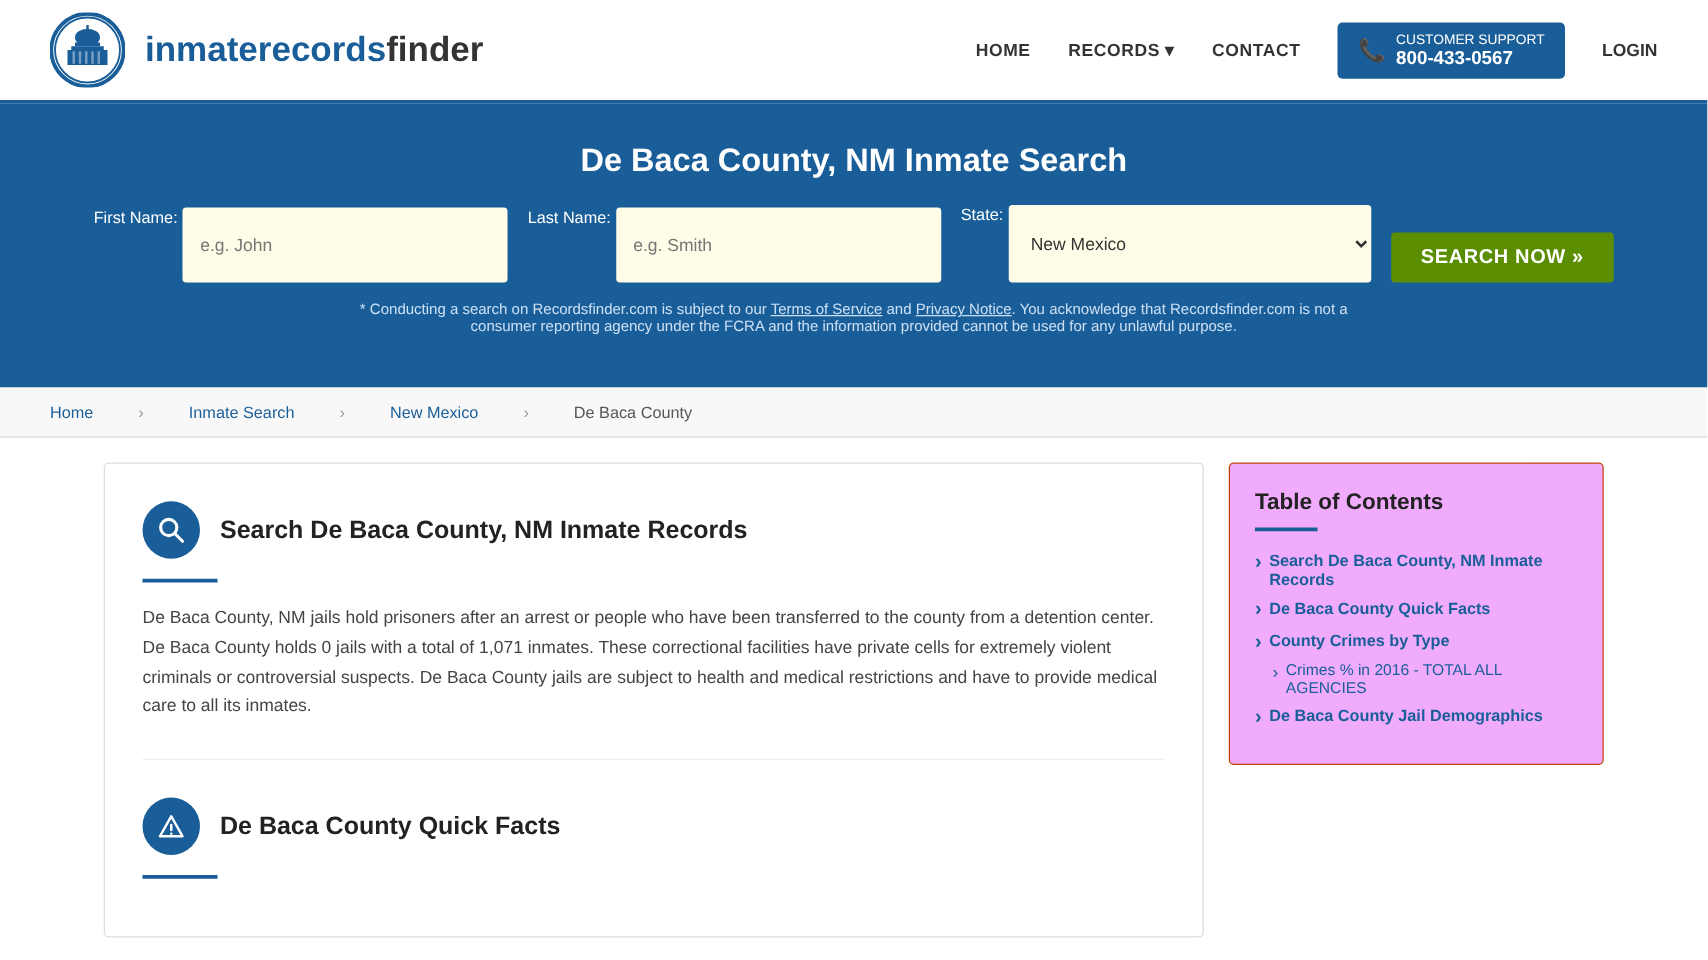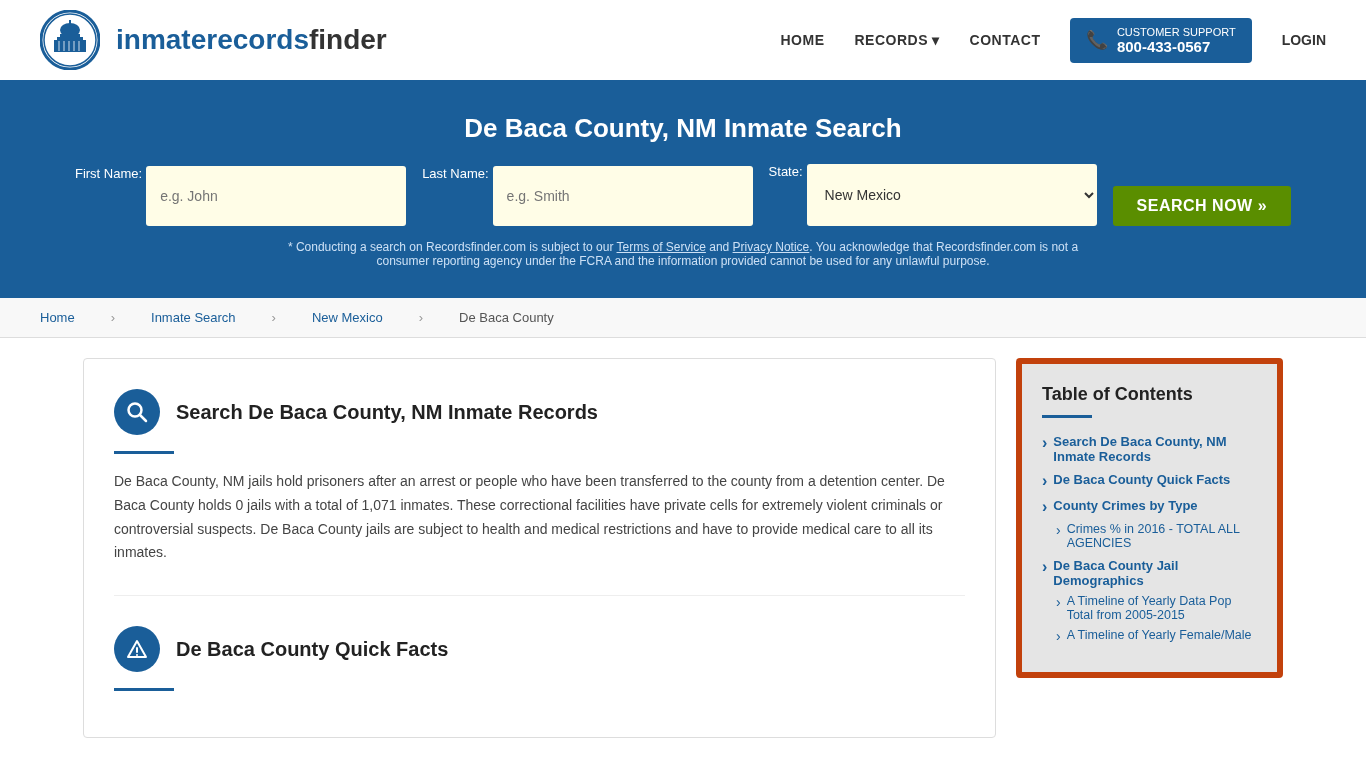--- a/index.html
+++ b/index.html
@@ -128,21 +128,21 @@
       font-weight: bold;
       border-radius: 3px;
       cursor: pointer;
       letter-spacing: 0.5px;
       white-space: nowrap;
     }
     .disclaimer {
       color: #cce0f5;
       font-size: 12px;
       max-width: 800px;
-      margin: 0 auto;
+      margin: 12px auto;
     }
     .disclaimer a {
       color: #cce0f5;
       text-decoration: underline;
     }
 
     
     .breadcrumb {
       padding: 12px 40px;
       background: #f8f8f8;
@@ -226,24 +226,24 @@
     .section-block:last-child {
       border-bottom: none;
       padding-bottom: 0;
     }
     .section-block + .section-block {
       padding-top: 30px;
     }
 
     
     .sidebar {
-      width: 267px;
+      width: 300px;
       flex-shrink: 0;
-      background: #e5e5e5;
-      border: 6px solid #c2410c;
+      background: #f0abfc;
+      border: 1px solid #c2410c;
       border-radius: 4px;
       padding: 20px;
     }
     .toc-title {
       font-size: 18px;
       font-weight: bold;
       color: #222;
       margin-bottom: 10px;
     }
     .toc-divider {
@@ -430,29 +430,17 @@
             <a href="#">
               <span>Crimes % in 2016 - TOTAL ALL AGENCIES</span>
             </a>
           </li>
         </ul>
       </li>
       <li>
         <a href="#">
           <span>De Baca County Jail Demographics</span>
         </a>
-        <ul class="toc-sublist">
-          <li>
-            <a href="#">
-              <span>A Timeline of Yearly Data Pop Total from 2005-2015</span>
-            </a>
-          </li>
-          <li>
-            <a href="#">
-              <span>A Timeline of Yearly Female/Male</span>
-            </a>
-          </li>
-        </ul>
       </li>
     </ul>
   </aside>
 
 </div>
 
 </body></html>

